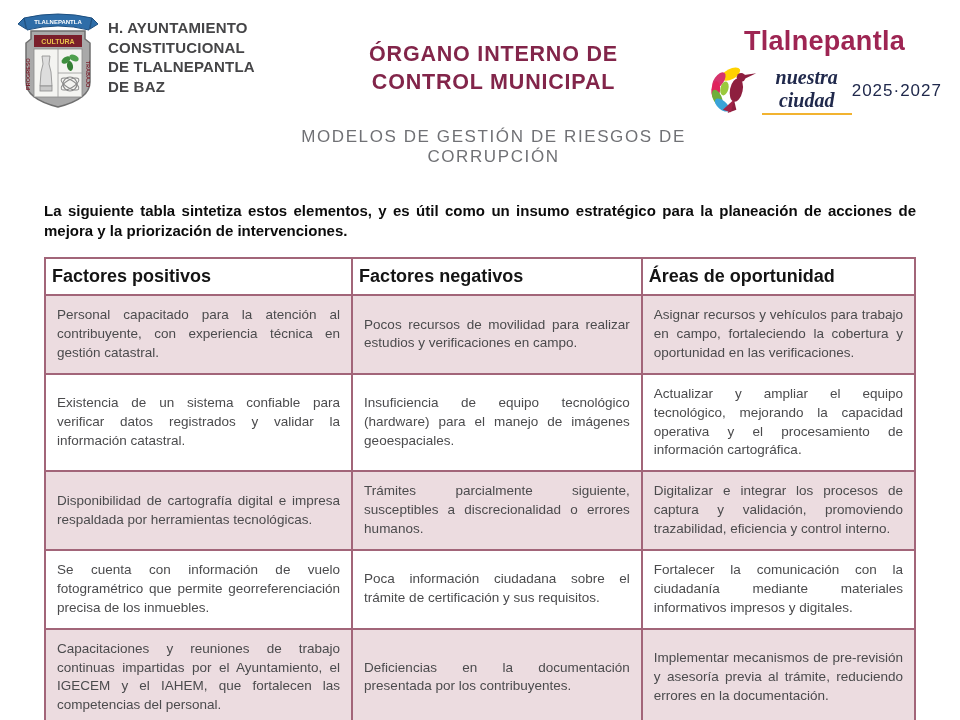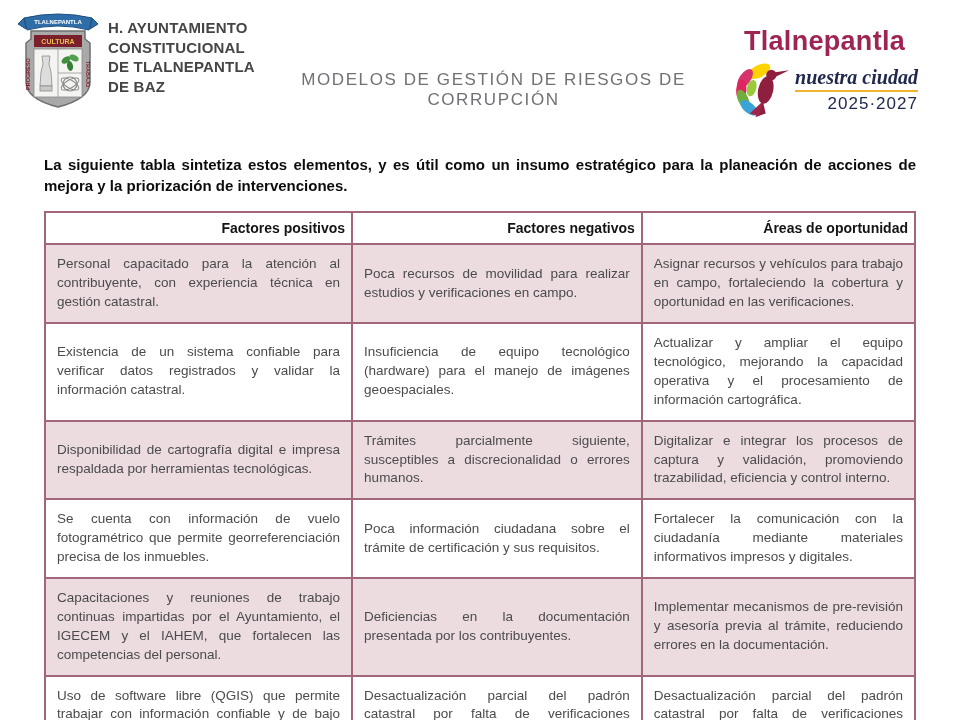--- a/index.html
+++ b/index.html
@@ -11,30 +11,30 @@
   .header{display:flex;align-items:flex-start;padding:10px 18px 0 18px;}
   .crest-block{display:flex;gap:10px;width:262px;flex:0 0 auto;}
   .crest-svg{flex:0 0 auto;}
   .crest-text{padding-top:8px;font-size:15px;font-weight:bold;color:#454547;line-height:1.3;letter-spacing:0.2px;}
   .center-block{flex:1 1 auto;text-align:center;padding-top:30px;}
   .main-title{font-size:21.5px;font-weight:bold;color:#82254a;letter-spacing:0.8px;line-height:1.32;}
   .subtitle{margin-top:30px;font-size:17px;color:#707175;letter-spacing:1.6px;}
   .brand-block{width:235px;flex:0 0 auto;text-align:center;padding-top:16px;}
   .brand-name{font-size:27px;font-weight:800;color:#9e2553;letter-spacing:0.3px;font-family:"Liberation Sans",sans-serif;}
   .brand-lower{display:flex;align-items:center;justify-content:center;margin-top:2px;gap:4px;}
-  .brand-tag{display:flex;flex-direction:column;align-items:flex-end;}
+  .brand-tag{display:flex;flex-direction:row;align-items:center;}
   .brand-tagline{font-family:"Liberation Serif",serif;font-style:italic;font-weight:bold;font-size:20px;color:#20294c;border-bottom:2px solid #f2b330;padding-bottom:1px;}
   .brand-period{font-size:17px;font-weight:normal;color:#20294c;letter-spacing:1px;margin-top:2px;}
   
   .intro{margin:34px 44px 0 44px;font-size:15px;font-weight:bold;color:#0c0c0c;text-align:justify;line-height:1.38;}
   
   .risk-table{margin:15px 44px 0 44px;width:872px;border-collapse:collapse;border:2px solid #a26579;table-layout:fixed;}
   .risk-table th{
     border:2px solid #a26579;background:#ffffff;padding:7px 6px;
-    font-size:14px;font-weight:bold;color:#141414;text-align:right;
+    font-size:18px;font-weight:bold;color:#141414;text-align:left;
   }
   .risk-table td{
     border:2px solid #a26579;padding:10px 11px;font-size:13.5px;color:#4b4b4d;
     text-align:justify;line-height:1.4;vertical-align:middle;background:#ffffff;
   }
   .risk-table tr.shaded td{background:#ecdce0;}
 </style>
 </head>
 <body>
 
@@ -75,20 +75,24 @@
       </svg>
       <div class="crest-text">
         <div>H. AYUNTAMIENTO</div>
         <div>CONSTITUCIONAL</div>
         <div>DE TLALNEPANTLA</div>
         <div>DE BAZ</div>
       </div>
     </div>
 
     <div class="center-block">
+      <div class="main-title">
+        <div>ÓRGANO INTERNO DE</div>
+        <div>CONTROL MUNICIPAL</div>
+      </div>
       <div class="subtitle">MODELOS DE GESTIÓN DE RIESGOS DE CORRUPCIÓN</div>
     </div>
 
     <div class="brand-block">
       <div class="brand-name">Tlalnepantla</div>
       <div class="brand-lower">
         <svg width="60" height="62" viewBox="0 0 64 64">
 
           <ellipse cx="30" cy="12" rx="13" ry="6.5" fill="#ffd200" transform="rotate(-28 30 12)"></ellipse>
           <ellipse cx="15" cy="20" rx="12" ry="6" fill="#d6336c" transform="rotate(-55 15 20)"></ellipse>
@@ -122,21 +126,21 @@
     <thead>
       <tr>
           <th>Factores positivos</th>
           <th>Factores negativos</th>
           <th>Áreas de oportunidad</th>
         </tr>
     </thead>
     <tbody>
         <tr class="shaded">
           <td>Personal capacitado para la atención al contribuyente, con experiencia técnica en gestión catastral.</td>
-          <td>Poca recursos de movilidad para realizar estudios y verificaciones en campo.</td>
+          <td>Pocos recursos de movilidad para realizar estudios y verificaciones en campo.</td>
           <td>Asignar recursos y vehículos para trabajo en campo, fortaleciendo la cobertura y oportunidad en las verificaciones.</td>
         </tr>
         <tr>
           <td>Existencia de un sistema confiable para verificar datos registrados y validar la información catastral.</td>
           <td>Insuficiencia de equipo tecnológico (hardware) para el manejo de imágenes geoespaciales.</td>
           <td>Actualizar y ampliar el equipo tecnológico, mejorando la capacidad operativa y el procesamiento de información cartográfica.</td>
         </tr>
         <tr class="shaded">
           <td>Disponibilidad de cartografía digital e impresa respaldada por herramientas tecnológicas.</td>
           <td>Trámites parcialmente siguiente, susceptibles a discrecionalidad o errores humanos.</td>

